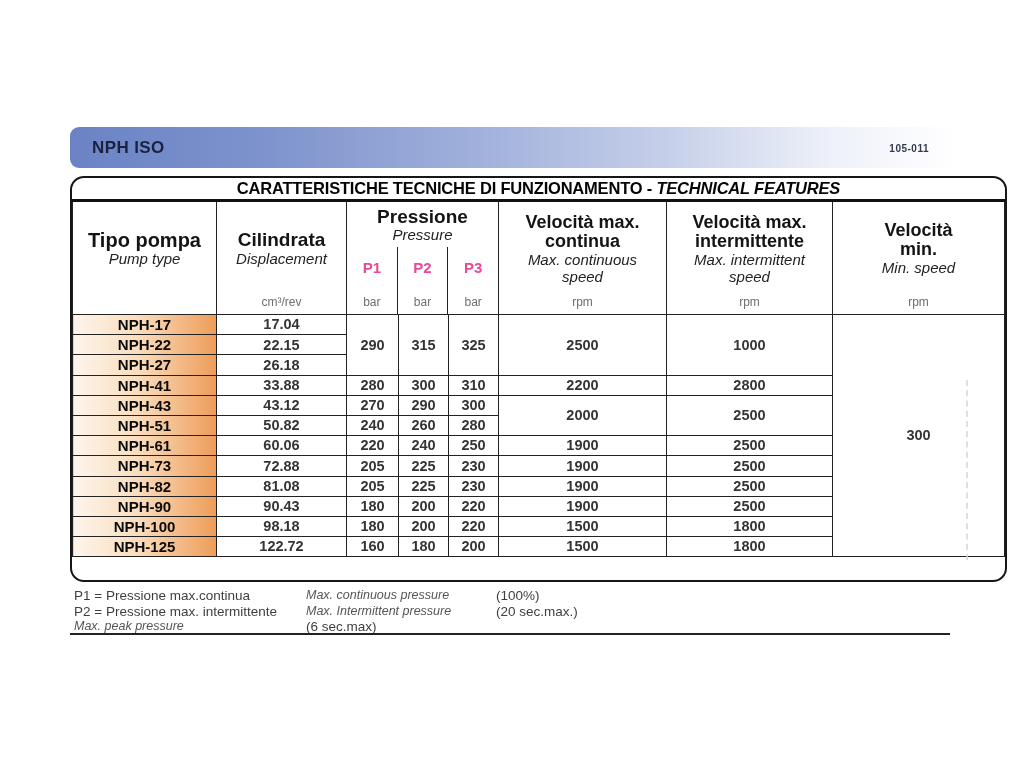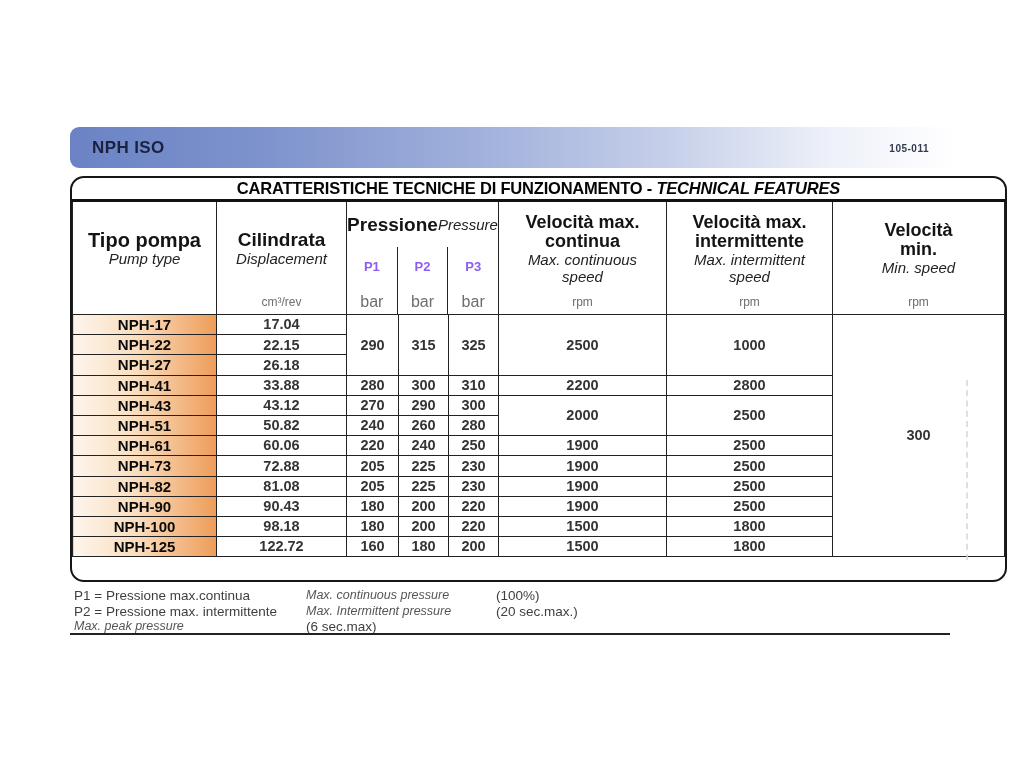--- a/index.html
+++ b/index.html
@@ -55,30 +55,30 @@
   .hcell{display:flex;flex-direction:column;height:112px;align-items:center;}
   .hmain{flex:1;display:flex;flex-direction:column;justify-content:center;align-items:center;text-align:center;}
   .hmain .it{font-size:19px;font-weight:bold;color:#141414;line-height:20px;}
   .hmain .en{font-size:15px;font-style:italic;color:#222;line-height:17px;}
   .hmain.vel .it{font-size:18px;line-height:19px;}
   .hunit{height:19px;font-size:12px;color:#6e6e6e;line-height:14px;}
 
   
   .press-cell{display:flex;flex-direction:column;height:112px;}
   .press-top{
-    height:45px;display:flex;flex-direction:row;justify-content:center;
+    height:45px;display:flex;flex-direction:column;justify-content:center;
     align-items:center;text-align:center;
   }
   .press-top .it{font-size:19px;font-weight:bold;color:#141414;line-height:20px;}
   .press-top .en{font-size:15px;font-style:italic;color:#222;line-height:16px;}
   .press-bottom{flex:1;display:flex;}
   .pcol{flex:1;display:flex;flex-direction:column;align-items:center;border-left:1.5px solid #222;}
   .pcol:first-child{border-left:none;}
-  .plabel{margin-top:12px;font-size:13px;font-weight:bold;color:#8b5cf6;}
-  .punit{margin-top:auto;height:19px;font-size:16px;color:#6e6e6e;line-height:14px;}
+  .plabel{margin-top:12px;font-size:15px;font-weight:bold;color:#ec4899;}
+  .punit{margin-top:auto;height:19px;font-size:12px;color:#6e6e6e;line-height:14px;}
 
   
   td.d{
     height:19.2px;border:1.5px solid #222;text-align:center;vertical-align:middle;
     font-size:14.5px;font-weight:bold;color:#343434;line-height:1;
   }
   td.pump{
     background:linear-gradient(to right,#fdf5eb 0%,#f9ddbd 45%,#ee9c58 100%);
     color:#0a0a0a;font-size:15px;
   }

